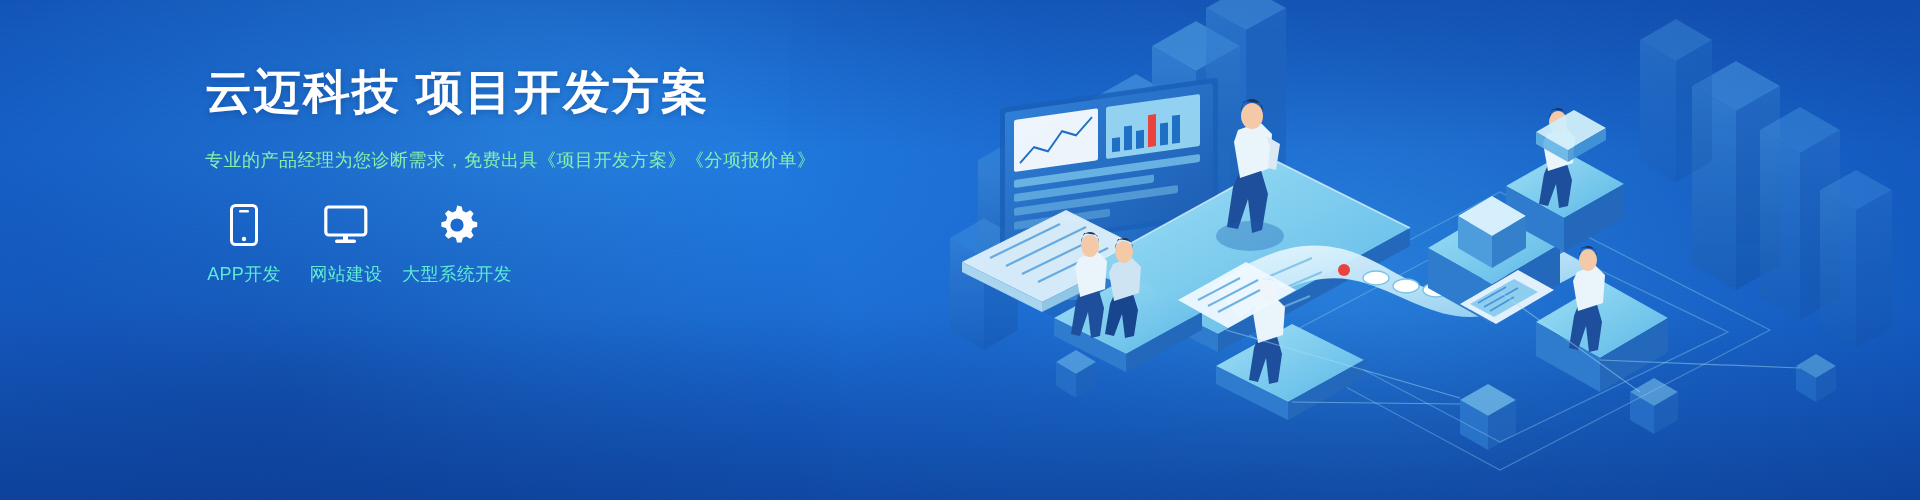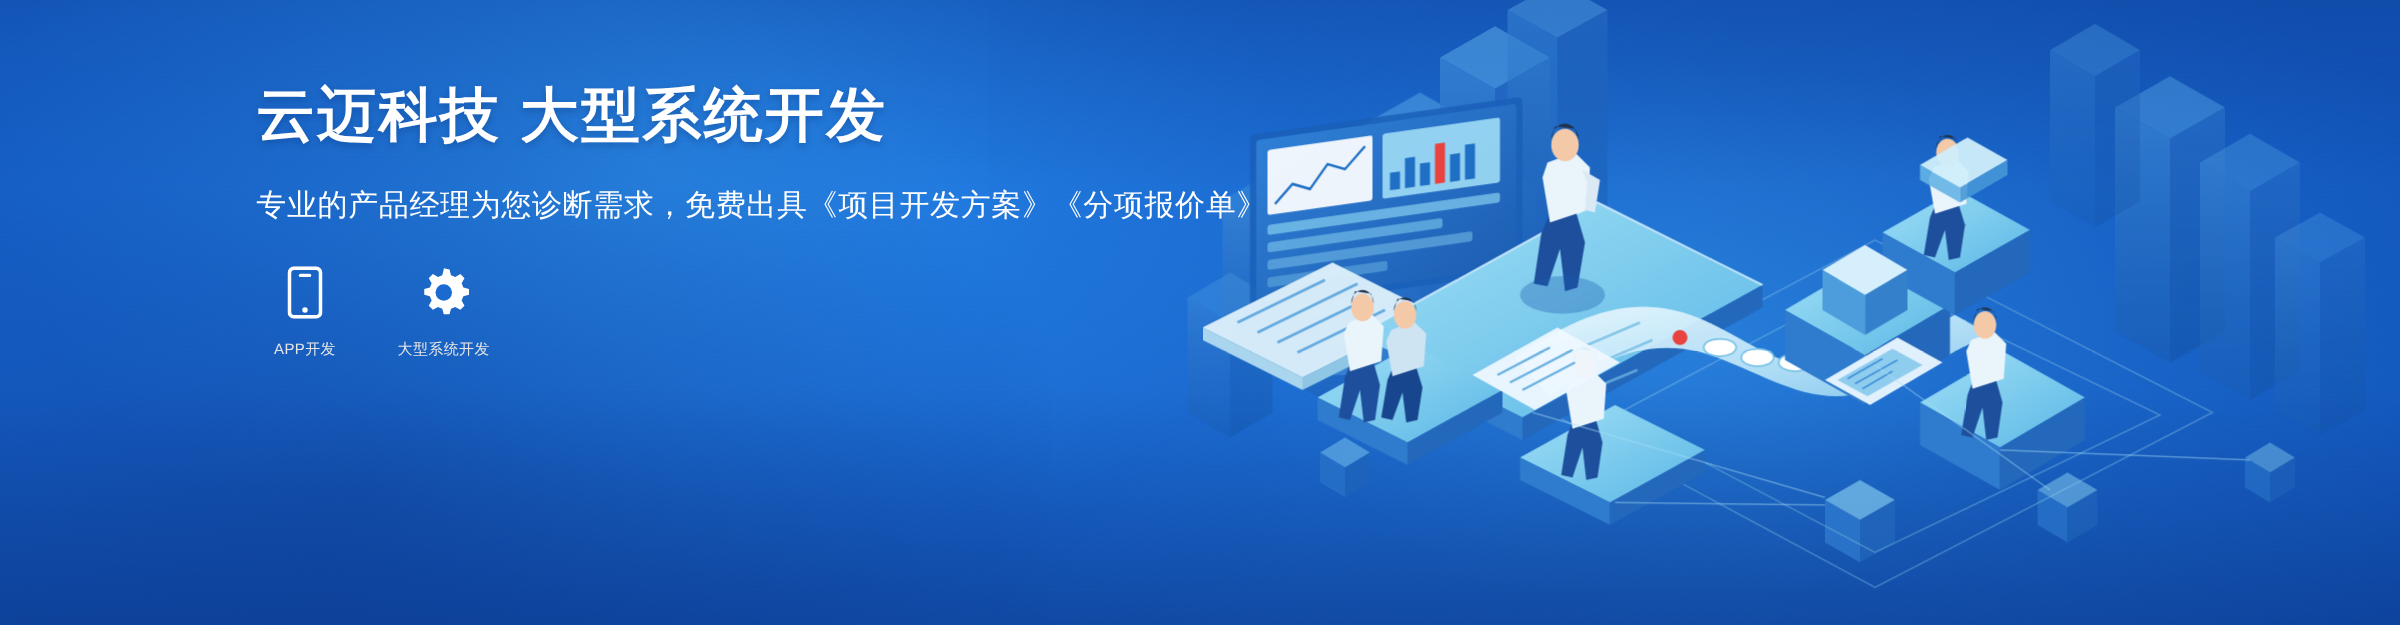--- a/index.html
+++ b/index.html
@@ -88,22 +88,22 @@
     font-size: 47px;
     font-weight: bold;
     color: #ffffff;
     letter-spacing: 2px;
     line-height: 1.2;
     margin: 0 0 26px 0;
     white-space: nowrap;
     text-shadow: 0 2px 6px rgba(5,35,95,0.28);
   }
   .subline {
-    font-size: 24px;
-    color: #ffffff;
+    font-size: 18px;
+    color: #86efac;
     line-height: 1.62;
     white-space: nowrap;
     letter-spacing: 0.5px;
   }
   .sublines {
     margin-bottom: 26px;
   }
 
   
   .icon-row {
@@ -119,22 +119,22 @@
     align-items: center;
   }
   .icon-box {
     height: 46px;
     display: flex;
     align-items: center;
     justify-content: center;
     margin-bottom: 14px;
   }
   .icon-label {
-    font-size: 12px;
-    color: #e5e5e5;
+    font-size: 18px;
+    color: #5eead4;
     white-space: nowrap;
     letter-spacing: 0.3px;
   }
   .icon-item.wide { width: 96px; text-align: center; }
 
   
   .illus {
     position: absolute;
     right: 0;
     top: 0;
@@ -465,41 +465,51 @@
     <g stroke="#a9e0f8" stroke-width="1.2" opacity="0.45" fill="none">
       <path d="M286 330 L 520 398"></path>
       <path d="M560 292 L 700 392"></path>
       <path d="M352 402 L 520 404"></path>
       <path d="M660 360 L 860 368"></path>
     </g>
   </svg>
 
   <div class="content">
 
-    <h1 class="headline">云迈科技 大型系统开发</h1>
+    <h1 class="headline">云迈科技 项目开发方案</h1>
 
     <div class="sublines">
       <div class="subline">专业的产品经理为您诊断需求，免费出具《项目开发方案》《分项报价单》</div>
     </div>
 
     <div class="icon-row">
 
       <div class="icon-item">
         <div class="icon-box">
           <svg width="28" height="42" viewBox="0 0 28 42" xmlns="http://www.w3.org/2000/svg">
             <rect x="1.5" y="1.5" width="25" height="39" rx="4" fill="none" stroke="#ffffff" stroke-width="3"></rect>
             <rect x="9" y="6" width="10" height="2.6" rx="1.3" fill="#ffffff"></rect>
             <circle cx="14" cy="35" r="2.2" fill="#ffffff"></circle>
           </svg>
         </div>
         <div class="icon-label">APP开发</div>
       </div>
 
 
 
+      <div class="icon-item">
+        <div class="icon-box">
+          <svg width="44" height="40" viewBox="0 0 44 40" xmlns="http://www.w3.org/2000/svg">
+            <rect x="1.8" y="2" width="40" height="28" rx="3" fill="none" stroke="#ffffff" stroke-width="3.2"></rect>
+            <rect x="19" y="30" width="5" height="5" fill="#ffffff"></rect>
+            <rect x="11" y="34.5" width="21" height="3.4" rx="1.7" fill="#ffffff"></rect>
+          </svg>
+        </div>
+        <div class="icon-label">网站建设</div>
+      </div>
 
       <div class="icon-item wide">
         <div class="icon-box">
           <svg width="42" height="42" viewBox="0 0 42 42" xmlns="http://www.w3.org/2000/svg">
             <path d="M21 1.5 l4.6 1.1 l1.2 4.5 l3.4 1.4 l4.1 -2.3 l3.3 3.3 l-2.3 4.1 l1.4 3.4 l4.5 1.2
                      l0 4.6 l-4.5 1.2 l-1.4 3.4 l2.3 4.1 l-3.3 3.3 l-4.1 -2.3 l-3.4 1.4 l-1.2 4.5 l-4.6 0
                      l-1.2 -4.5 l-3.4 -1.4 l-4.1 2.3 l-3.3 -3.3 l2.3 -4.1 l-1.4 -3.4 l-4.5 -1.2 l0 -4.6
                      l4.5 -1.2 l1.4 -3.4 l-2.3 -4.1 l3.3 -3.3 l4.1 2.3 l3.4 -1.4 l1.2 -4.5 z" fill="#ffffff"></path>
             <circle cx="21" cy="21" r="6.6" fill="#1a6ad2"></circle>
           </svg>

